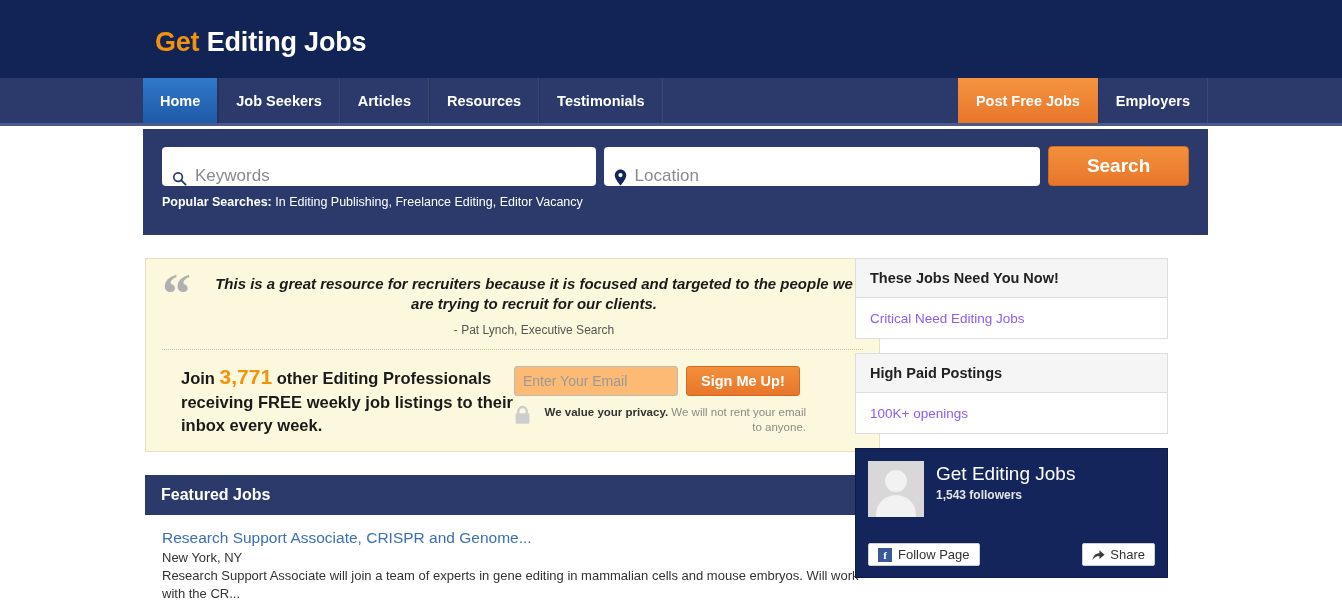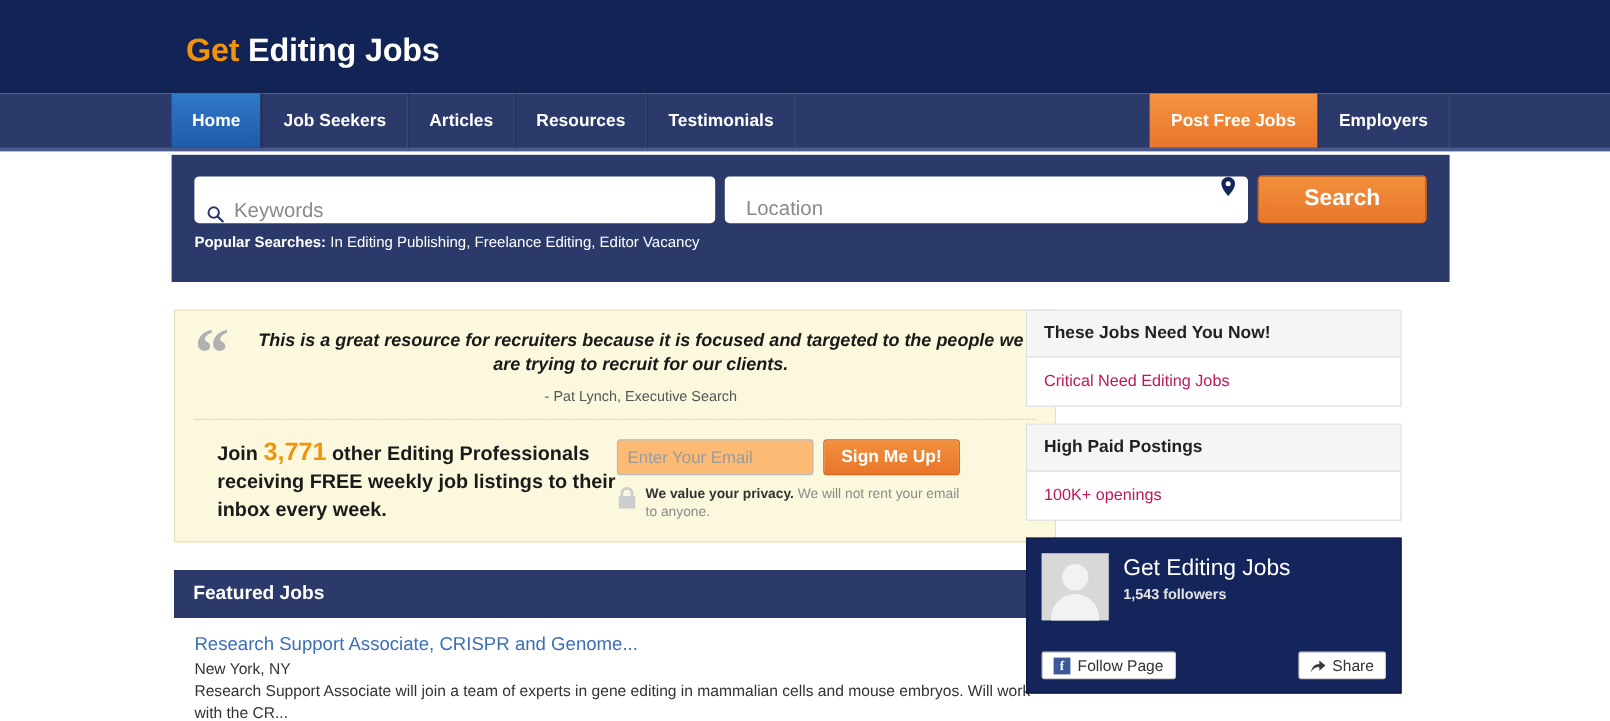--- a/index.html
+++ b/index.html
@@ -78,21 +78,21 @@
   .field {
     background: #ffffff;
     border-radius: 4px;
     height: 39px;
     display: flex;
     align-items: flex-end;
     padding: 0 10px;
     position: relative;
   }
   .field.keywords { width: 434px; }
-  .field.location { width: 437px; margin-left: 8px; flex-direction: column; }
+  .field.location { width: 437px; margin-left: 8px; }
   .field input {
     border: none; outline: none;
     font-size: 17px;
     color: #555;
     font-family: "Liberation Sans", sans-serif;
     width: 100%;
     background: transparent;
     padding-left: 8px;
   }
   .field input::placeholder { color: #8a8a8a; }
@@ -200,20 +200,21 @@
     cursor: pointer;
     font-family: "Liberation Sans", sans-serif;
   }
   .privacy { display: flex; align-items: flex-start; margin-top: 9px; }
   .privacy-text {
     font-size: 11.5px;
     color: #8a8a8a;
     line-height: 1.32;
     padding-left: 7px;
     width: 275px;
+    text-align: right;
   }
   .privacy-text b { color: #333; font-weight: bold; }
 
   
   .featured { margin-top: 23px; }
   .featured-head {
     background: #2b3a6b;
     color: #ffffff;
     font-size: 16px;
     font-weight: bold;
@@ -238,21 +239,21 @@
   .widget-head {
     background: #f5f5f5;
     border-bottom: 1px solid #dddddd;
     padding: 11px 14px;
     font-size: 14.5px;
     font-weight: bold;
     color: #222;
   }
   .widget-body { padding: 11px 14px; }
   .widget-link {
-    color: #be185d;
+    color: #8b5cf6;
     font-size: 13.5px;
     text-decoration: none;
     cursor: pointer;
   }
 
   
   .fbcard {
     background: #14255c;
     border: 1px solid #0e1b44;
     width: 313px; height: 130px;

